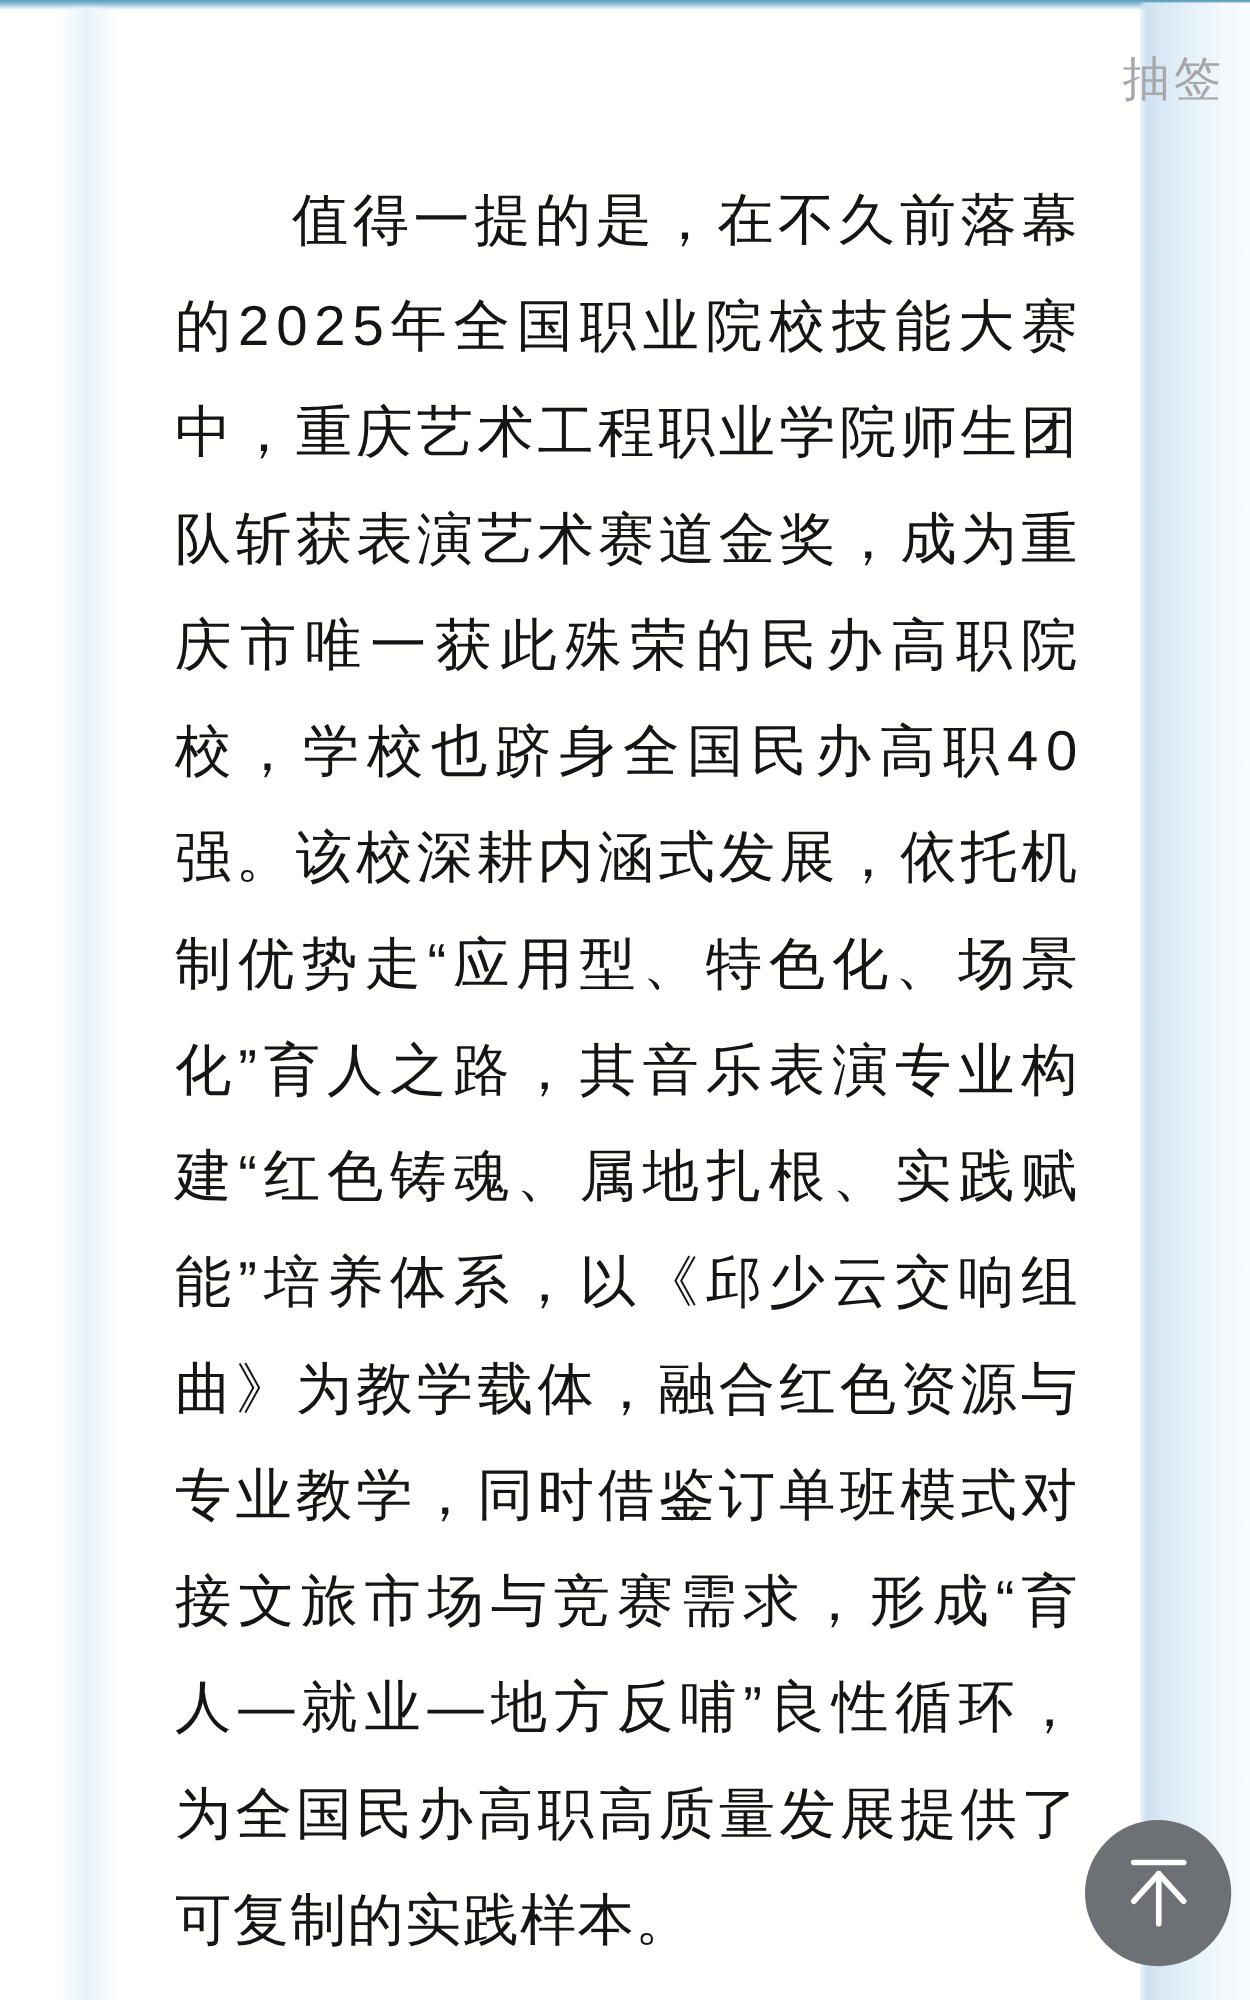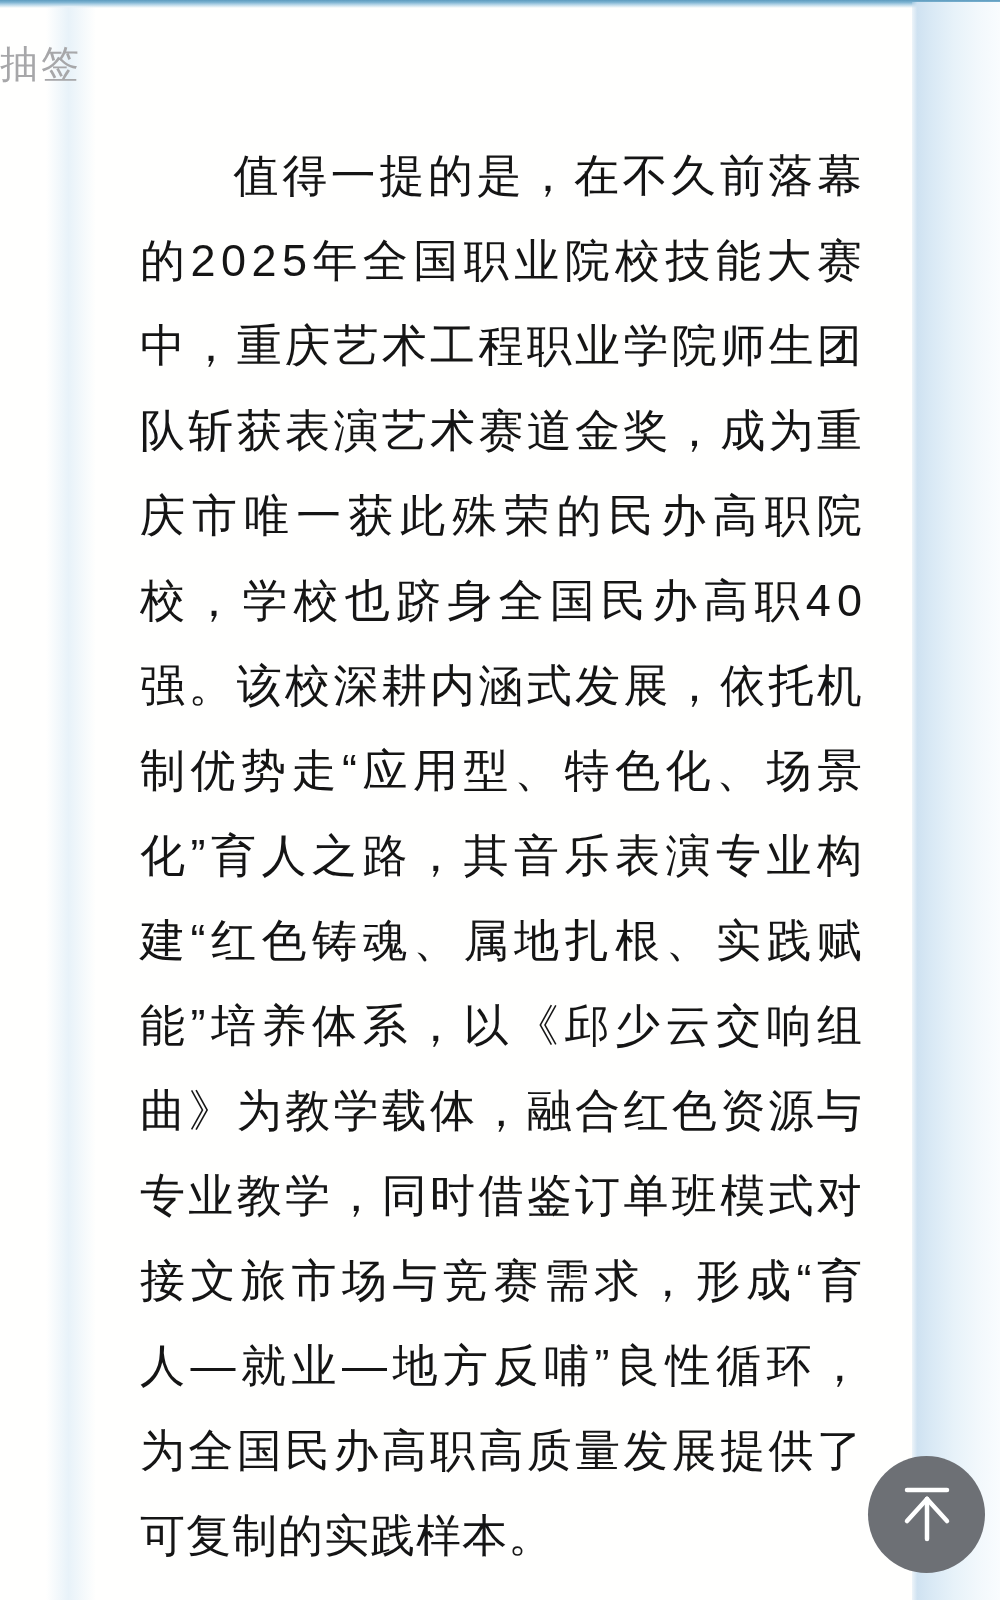--- a/index.html
+++ b/index.html
@@ -51,21 +51,21 @@
       #d9e9f5 22%,
       #e7f2f9 48%,
       #f2f8fc 75%,
       #f9fcfe 100%);
   }
   .page-title {
     position: absolute;
     top: 42px;
     left: 0;
     width: 980px;
-    text-align: left;
+    text-align: right;
     font-size: 38px;
     line-height: 44px;
     color: #a7a7a9;
     letter-spacing: 3px;
   }
   .article {
     position: absolute;
     left: 140px;
     top: 133px;
     width: 722px;

